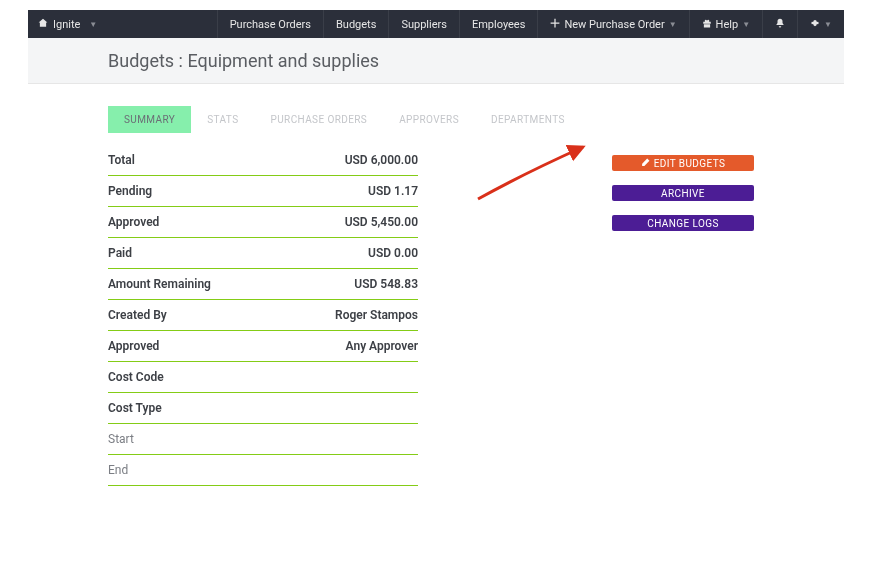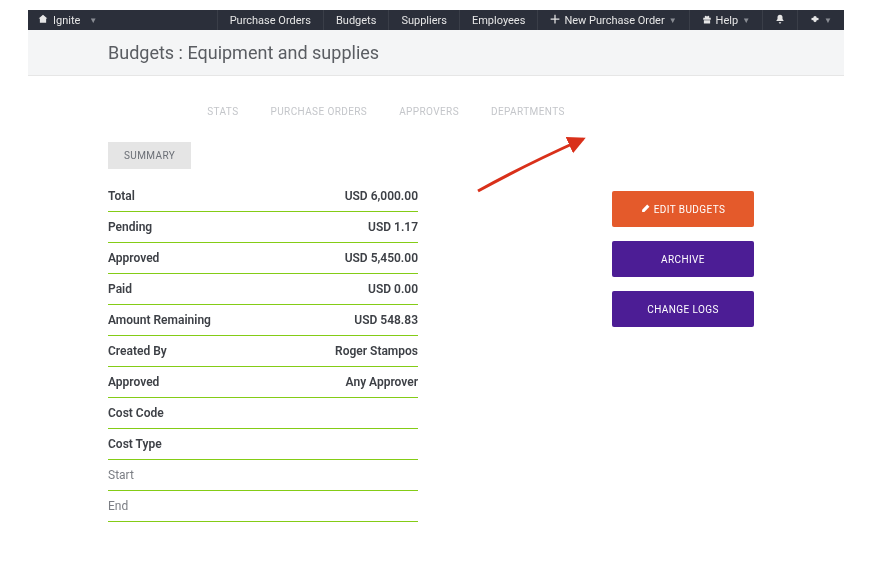--- a/index.html
+++ b/index.html
@@ -6,21 +6,21 @@
   body {
     font-family: -apple-system, BlinkMacSystemFont, "Segoe UI", Roboto, Arial, sans-serif;
     background: #fff;
     width: 872px;
     height: 584px;
     overflow: hidden;
     color: #333;
   }
   .topbar {
     background: #2b2f3a;
-    height: 20px;
+    height: 28px;
     display: flex;
     align-items: center;
     margin: 10px 28px 0 28px;
     color: #e6e6e6;
     font-size: 11px;
   }
   .topbar .brand {
     display: flex;
     align-items: center;
     gap: 5px;
@@ -65,23 +65,22 @@
     font-size: 10px;
     letter-spacing: 0.4px;
     color: #c4c6ca;
     margin-bottom: 12px;
   }
   .tab {
     padding: 8px 16px;
     cursor: pointer;
   }
   .tab.active {
-    background: #e5e5e5;
+    background: #86efac;
     color: #6b6f76;
-    margin-top: 44px;
   }
   .two-col {
     display: flex;
     gap: 70px;
     align-items: flex-start;
   }
   .summary-table {
     width: 310px;
   }
   .row {
@@ -102,21 +101,21 @@
     gap: 14px;
     margin-left: auto;
     margin-right: 10px;
     margin-top: 10px;
   }
   .btn {
     display: flex;
     align-items: center;
     justify-content: center;
     gap: 4px;
-    height: 36px;
+    height: 16px;
     font-size: 10px;
     letter-spacing: 0.4px;
     color: #fff;
     border-radius: 2px;
     cursor: pointer;
     user-select: none;
   }
   .btn.primary { background: #e45a2b; }
   .btn.secondary { background: #4c1d95; }
   .btn svg { width:9px; height:9px; fill:#fff; }

